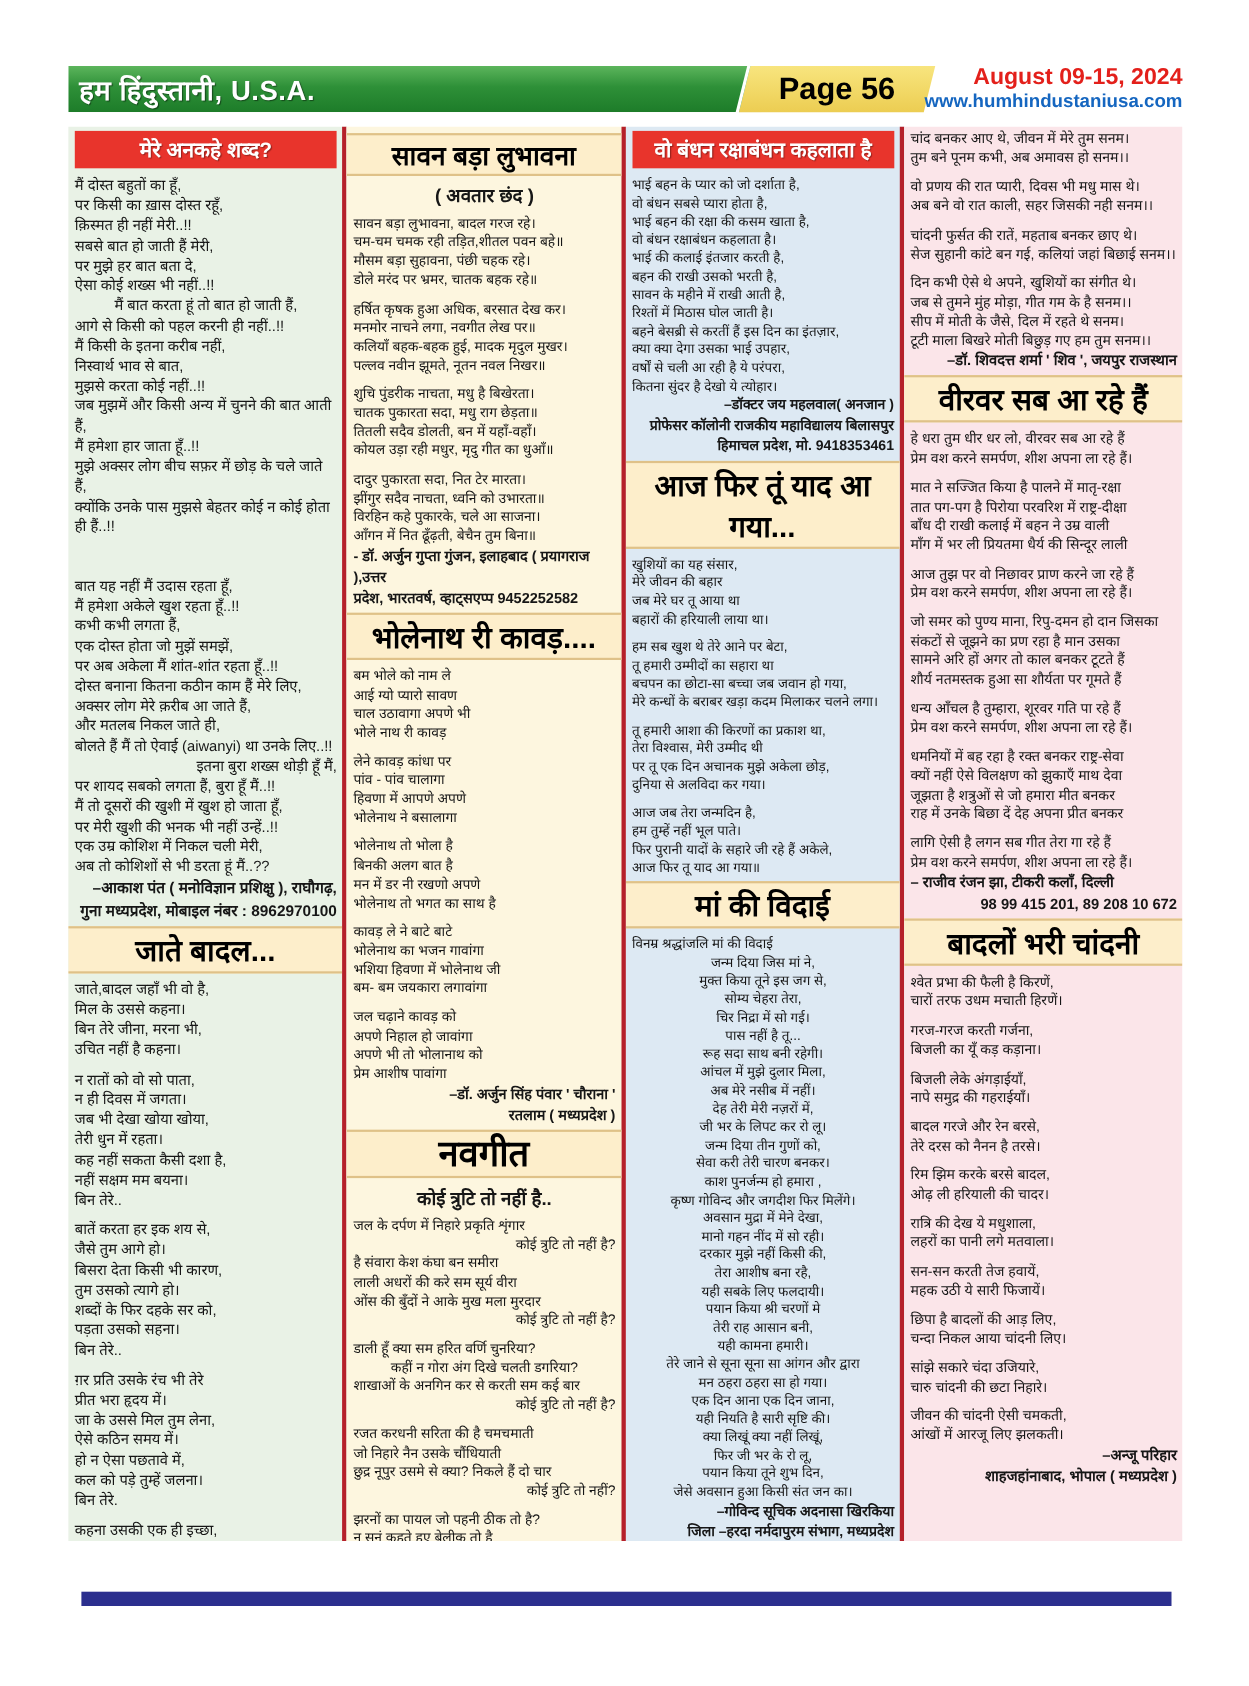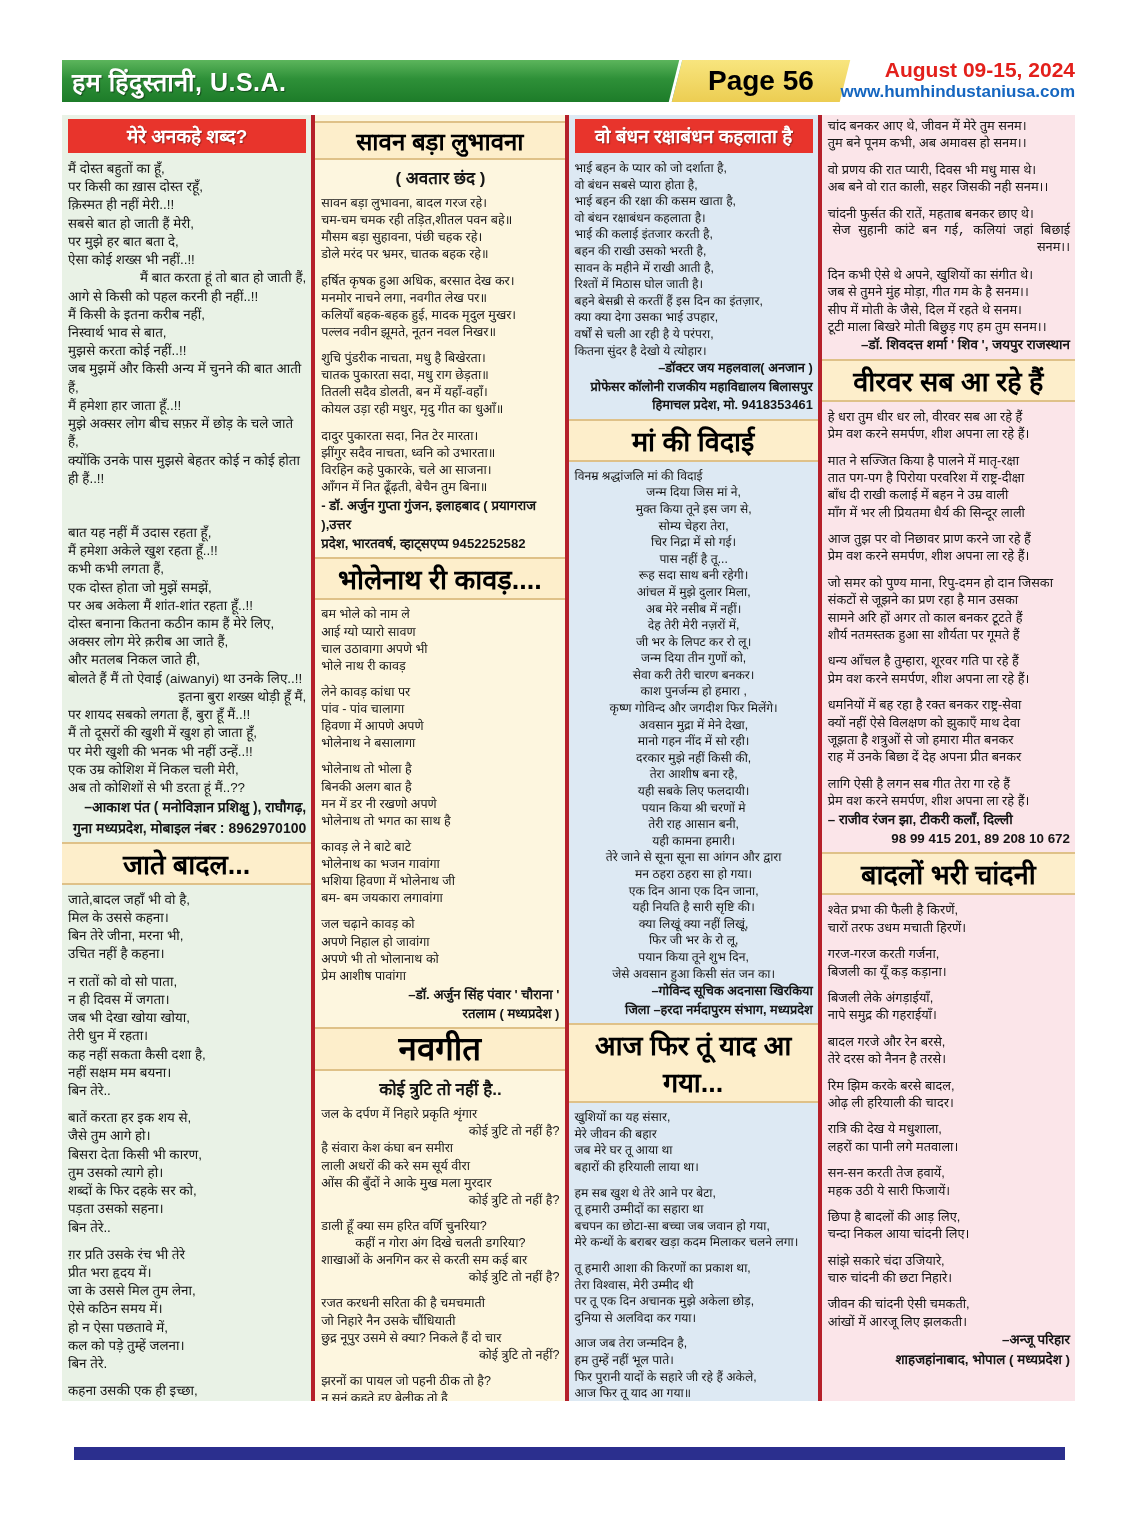--- a/index.html
+++ b/index.html
@@ -97,21 +97,21 @@
   <main class="grid">
       <div class="column" style="background: rgb(233, 242, 230);">
         <section class="poem-section">
           <div class="h-red">मेरे अनकहे शब्द?</div>
           <div class="poem-line" style="text-align: left;">मैं दोस्त बहुतों का हूँ,</div>
           <div class="poem-line" style="text-align: left;">पर किसी का ख़ास दोस्त रहूँ,</div>
           <div class="poem-line" style="text-align: left;">क़िस्मत ही नहीं मेरी..!!</div>
           <div class="poem-line" style="text-align: left;">सबसे बात हो जाती हैं मेरी,</div>
           <div class="poem-line" style="text-align: left;">पर मुझे हर बात बता दे,</div>
           <div class="poem-line" style="text-align: left;">ऐसा कोई शख्स भी नहीं..!!</div>
-          <div class="poem-line" style="text-align: right;">मैं बात करता हूं तो बात हो जाती हैं,</div>
+          <div class="poem-line" style="text-align: center;">मैं बात करता हूं तो बात हो जाती हैं,</div>
           <div class="poem-line" style="text-align: left;">आगे से किसी को पहल करनी ही नहीं..!!</div>
           <div class="poem-line" style="text-align: left;">मैं किसी के इतना करीब नहीं,</div>
           <div class="poem-line" style="text-align: left;">निस्वार्थ भाव से बात,</div>
           <div class="poem-line" style="text-align: left;">मुझसे करता कोई नहीं..!!</div>
           <div class="poem-line" style="text-align: left;">जब मुझमें और किसी अन्य में चुनने की बात आती हैं,</div>
           <div class="poem-line" style="text-align: left;">मैं हमेशा हार जाता हूँ..!!</div>
           <div class="poem-line" style="text-align: left;">मुझे अक्सर लोग बीच सफ़र में छोड़ के चले जाते हैं,</div>
           <div class="poem-line" style="text-align: left;">क्योंकि उनके पास मुझसे बेहतर कोई न कोई होता ही हैं..!!</div>
           <div class="poem-line" style="text-align: left; margin-top: 36px;">बात यह नहीं मैं उदास रहता हूँ,</div>
           <div class="poem-line" style="text-align: left;">मैं हमेशा अकेले खुश रहता हूँ..!!</div>
@@ -258,20 +258,42 @@
           <div class="poem-line" style="text-align: left;">बहन की राखी उसको  भरती है,</div>
           <div class="poem-line" style="text-align: left;">सावन के महीने में राखी आती है,</div>
           <div class="poem-line" style="text-align: left;">रिश्तों में मिठास घोल जाती है।</div>
           <div class="poem-line" style="text-align: left;">बहने बेसब्री से करतीं हैं इस दिन का इंतज़ार,</div>
           <div class="poem-line" style="text-align: left;">क्या क्या देगा उसका भाई उपहार,</div>
           <div class="poem-line" style="text-align: left;">वर्षों से चली आ रही है ये परंपरा,</div>
           <div class="poem-line" style="text-align: left;">कितना सुंदर है देखो ये त्योहार।</div>
           <div class="poem-credit" style="text-align: right;">–डॉक्टर जय महलवाल( अनजान )</div>
           <div class="poem-credit" style="text-align: right;">प्रोफेसर कॉलोनी राजकीय महाविद्यालय बिलासपुर</div>
           <div class="poem-credit" style="text-align: right;">हिमाचल प्रदेश, मो. 9418353461</div>
+        </section>
+        <section class="poem-section">
+          <div class="h-band-lg">आज फिर तूं याद आ गया...</div>
+          <div class="poem-line" style="text-align: left;">खुशियों का यह संसार,</div>
+          <div class="poem-line" style="text-align: left;">मेरे जीवन की बहार</div>
+          <div class="poem-line" style="text-align: left;">जब मेरे घर तू आया था</div>
+          <div class="poem-line" style="text-align: left;">बहारों की हरियाली लाया था।</div>
+          <div class="stanza-gap"></div>
+          <div class="poem-line" style="text-align: left;">हम सब खुश थे तेरे आने पर बेटा,</div>
+          <div class="poem-line" style="text-align: left;">तू हमारी उम्मीदों का सहारा था</div>
+          <div class="poem-line" style="text-align: left;">बचपन का छोटा-सा बच्चा जब जवान हो गया,</div>
+          <div class="poem-line" style="text-align: left;">मेरे कन्धों के बराबर  खड़ा कदम मिलाकर चलने लगा।</div>
+          <div class="stanza-gap"></div>
+          <div class="poem-line" style="text-align: left;">तू हमारी आशा की किरणों का प्रकाश था,</div>
+          <div class="poem-line" style="text-align: left;">तेरा विश्वास, मेरी उम्मीद थी</div>
+          <div class="poem-line" style="text-align: left;">पर तू एक दिन अचानक मुझे अकेला छोड़,</div>
+          <div class="poem-line" style="text-align: left;">दुनिया से अलविदा कर गया।</div>
+          <div class="stanza-gap"></div>
+          <div class="poem-line" style="text-align: left;">आज जब तेरा जन्मदिन है,</div>
+          <div class="poem-line" style="text-align: left;">हम तुम्हें नहीं भूल पाते।</div>
+          <div class="poem-line" style="text-align: left;">फिर पुरानी यादों के सहारे जी रहे हैं अकेले,</div>
+          <div class="poem-line" style="text-align: left;">आज फिर तू याद आ गया॥</div>
         </section>
         <section class="poem-section">
           <div class="h-band-lg">मां की विदाई</div>
           <div class="poem-line" style="text-align: left;">विनम्र श्रद्धांजलि मां की विदाई</div>
           <div class="poem-line" style="text-align: center;">जन्म दिया जिस मां ने,</div>
           <div class="poem-line" style="text-align: center;">मुक्त किया तूने इस जग से,</div>
           <div class="poem-line" style="text-align: center;">सोम्य चेहरा तेरा,</div>
           <div class="poem-line" style="text-align: center;">चिर निद्रा में सो गई।</div>
           <div class="poem-line" style="text-align: center;">पास नहीं है तू...</div>
           <div class="poem-line" style="text-align: center;">रूह सदा साथ बनी रहेगी।</div>
@@ -295,53 +317,31 @@
           <div class="poem-line" style="text-align: center;">मन ठहरा ठहरा सा हो गया।</div>
           <div class="poem-line" style="text-align: center;">एक दिन आना एक दिन जाना,</div>
           <div class="poem-line" style="text-align: center;">यही नियति है  सारी सृष्टि की।</div>
           <div class="poem-line" style="text-align: center;">क्या लिखूं क्या नहीं लिखूं,</div>
           <div class="poem-line" style="text-align: center;">फिर जी भर के रो लू,</div>
           <div class="poem-line" style="text-align: center;">पयान किया तूने शुभ दिन,</div>
           <div class="poem-line" style="text-align: center;">जेसे अवसान हुआ किसी संत जन का।</div>
           <div class="poem-credit" style="text-align: right;">–गोविन्द सूचिक अदनासा खिरकिया</div>
           <div class="poem-credit" style="text-align: right;">जिला –हरदा नर्मदापुरम संभाग, मध्यप्रदेश</div>
         </section>
-        <section class="poem-section">
-          <div class="h-band-lg">आज फिर तूं याद आ गया...</div>
-          <div class="poem-line" style="text-align: left;">खुशियों का यह संसार,</div>
-          <div class="poem-line" style="text-align: left;">मेरे जीवन की बहार</div>
-          <div class="poem-line" style="text-align: left;">जब मेरे घर तू आया था</div>
-          <div class="poem-line" style="text-align: left;">बहारों की हरियाली लाया था।</div>
-          <div class="stanza-gap"></div>
-          <div class="poem-line" style="text-align: left;">हम सब खुश थे तेरे आने पर बेटा,</div>
-          <div class="poem-line" style="text-align: left;">तू हमारी उम्मीदों का सहारा था</div>
-          <div class="poem-line" style="text-align: left;">बचपन का छोटा-सा बच्चा जब जवान हो गया,</div>
-          <div class="poem-line" style="text-align: left;">मेरे कन्धों के बराबर  खड़ा कदम मिलाकर चलने लगा।</div>
-          <div class="stanza-gap"></div>
-          <div class="poem-line" style="text-align: left;">तू हमारी आशा की किरणों का प्रकाश था,</div>
-          <div class="poem-line" style="text-align: left;">तेरा विश्वास, मेरी उम्मीद थी</div>
-          <div class="poem-line" style="text-align: left;">पर तू एक दिन अचानक मुझे अकेला छोड़,</div>
-          <div class="poem-line" style="text-align: left;">दुनिया से अलविदा कर गया।</div>
-          <div class="stanza-gap"></div>
-          <div class="poem-line" style="text-align: left;">आज जब तेरा जन्मदिन है,</div>
-          <div class="poem-line" style="text-align: left;">हम तुम्हें नहीं भूल पाते।</div>
-          <div class="poem-line" style="text-align: left;">फिर पुरानी यादों के सहारे जी रहे हैं अकेले,</div>
-          <div class="poem-line" style="text-align: left;">आज फिर तू याद आ गया॥</div>
-        </section>
       </div>
       <div class="column" style="background: rgb(251, 229, 233);">
         <section class="poem-section">
           <div class="poem-line" style="text-align: left;">चांद बनकर आए थे, जीवन में मेरे तुम सनम।</div>
           <div class="poem-line" style="text-align: left;">तुम बने पूनम कभी, अब अमावस हो सनम।।</div>
           <div class="stanza-gap"></div>
           <div class="poem-line" style="text-align: left;">वो प्रणय की रात प्यारी, दिवस भी मधु मास थे।</div>
           <div class="poem-line" style="text-align: left;">अब बने वो रात काली, सहर जिसकी नही सनम।।</div>
           <div class="stanza-gap"></div>
           <div class="poem-line" style="text-align: left;">चांदनी फुर्सत की रातें, महताब बनकर छाए थे।</div>
-          <div class="poem-line" style="text-align: right; font-family: Liberation Mono, monospace;">सेज सुहानी कांटे बन गई, कलियां जहां बिछाई सनम।।</div>
+          <div class="poem-line" style="text-align: left;">सेज सुहानी कांटे बन गई, कलियां जहां बिछाई सनम।।</div>
           <div class="stanza-gap"></div>
           <div class="poem-line" style="text-align: left;">दिन कभी ऐसे थे अपने, खुशियों का संगीत थे।</div>
           <div class="poem-line" style="text-align: left;">जब से तुमने मुंह मोड़ा, गीत गम के है सनम।।</div>
           <div class="poem-line" style="text-align: left;">सीप में मोती के जैसे, दिल में रहते थे सनम।</div>
           <div class="poem-line" style="text-align: left;">टूटी माला बिखरे मोती बिछुड़ गए हम तुम सनम।।</div>
           <div class="poem-credit" style="text-align: right;">–डॉ. शिवदत्त शर्मा ' शिव ', जयपुर राजस्थान</div>
         </section>
         <section class="poem-section">
           <div class="h-band-lg">वीरवर सब आ रहे हैं</div>
           <div class="poem-line" style="text-align: left;">हे धरा तुम धीर धर लो, वीरवर सब आ रहे हैं</div>

